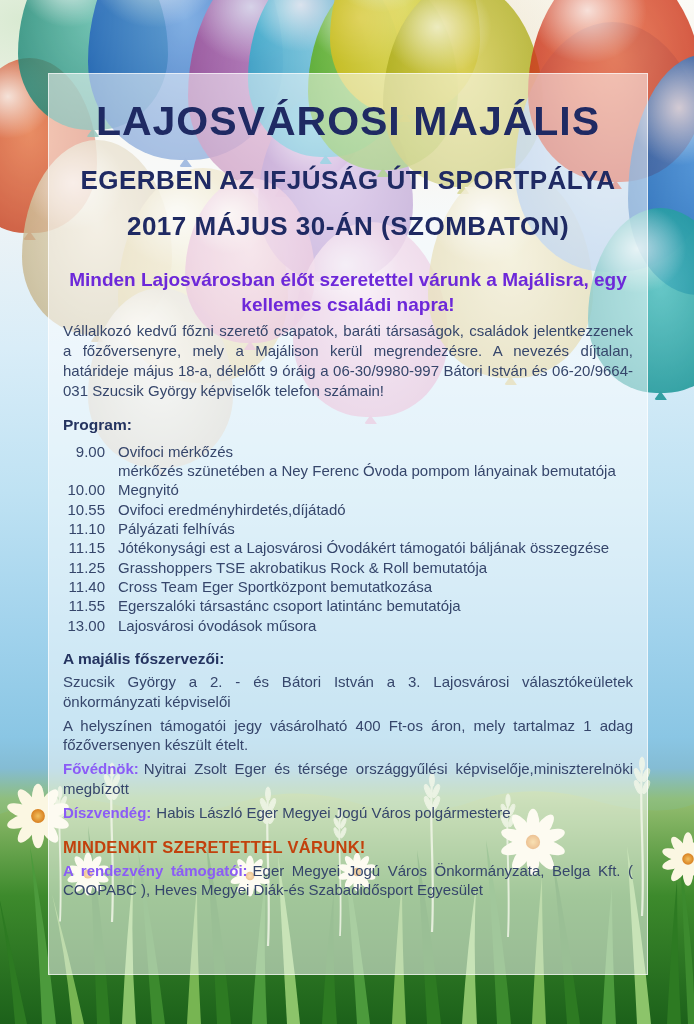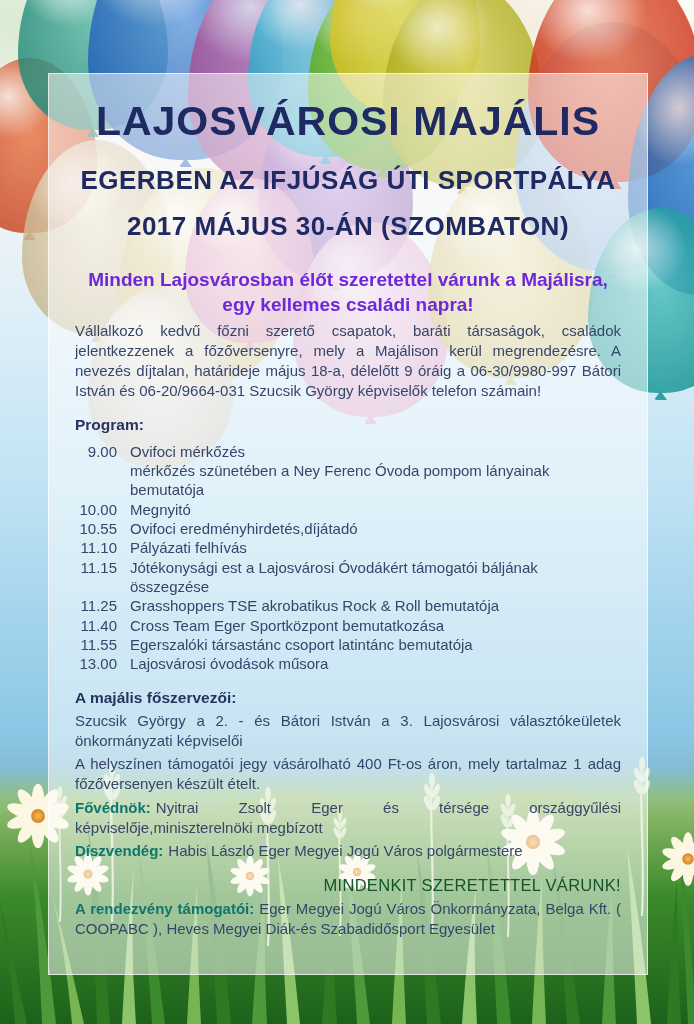--- a/index.html
+++ b/index.html
@@ -36,56 +36,56 @@
     border-radius:2px;
   }
   
   .grass{position:absolute;left:0;bottom:0;z-index:2;}
   
   .panel{
     position:absolute;left:48px;top:73px;width:600px;height:902px;z-index:3;
     background:rgba(255,255,255,.52);
     border:1px solid rgba(255,255,255,.65);
     box-sizing:border-box;
-    padding:0 26px;
+    padding:0 14px;
     overflow:hidden;
   }
   .title{
     margin:26px 0 0;text-align:center;
     font-size:41px;font-weight:bold;letter-spacing:1px;
     color:#1f2a63;line-height:1.05;
   }
   .subtitle{
     margin:23px 0 0;text-align:center;
     font-size:26px;font-weight:bold;letter-spacing:.5px;
     color:#1f2a63;line-height:1.1;
   }
   .subtitle2{margin-top:17px;}
   .welcome{
     margin:27px 6px 0;text-align:center;
     font-size:19px;font-weight:bold;color:#6d28d9;line-height:1.32;
   }
   .bt{color:#36466b;font-size:15px;line-height:1.32;}
   p.bt{margin:4px 0 0;text-align:justify;}
-  .lbl{color:#0f766e;margin-right:5px;}
+  .lbl{color:#8b5cf6;margin-right:5px;}
   .heading{
     margin:15px 0 0;font-size:15.5px;font-weight:bold;color:#253460;
   }
   .program-list{margin:8px 0 0;}
   .prow{display:flex;}
   .ptime{
     flex:0 0 42px;text-align:right;margin-right:13px;
     color:#36466b;font-size:15px;line-height:1.29;white-space:nowrap;
   }
   .pevent{
     flex:1;color:#36466b;font-size:15px;line-height:1.29;
   }
   .closing{
-    margin:15px 0 0;text-align:right;
-    font-size:16.5px;font-weight:normal;color:#14532d;letter-spacing:.3px;
+    margin:15px 0 0;text-align:left;
+    font-size:16.5px;font-weight:bold;color:#c2410c;letter-spacing:.3px;
   }
   .sponsors{margin-top:22px;}
 </style>
 </head>
 <body>
 
 <div class="poster">
 
   <div class="sky"></div>
 

